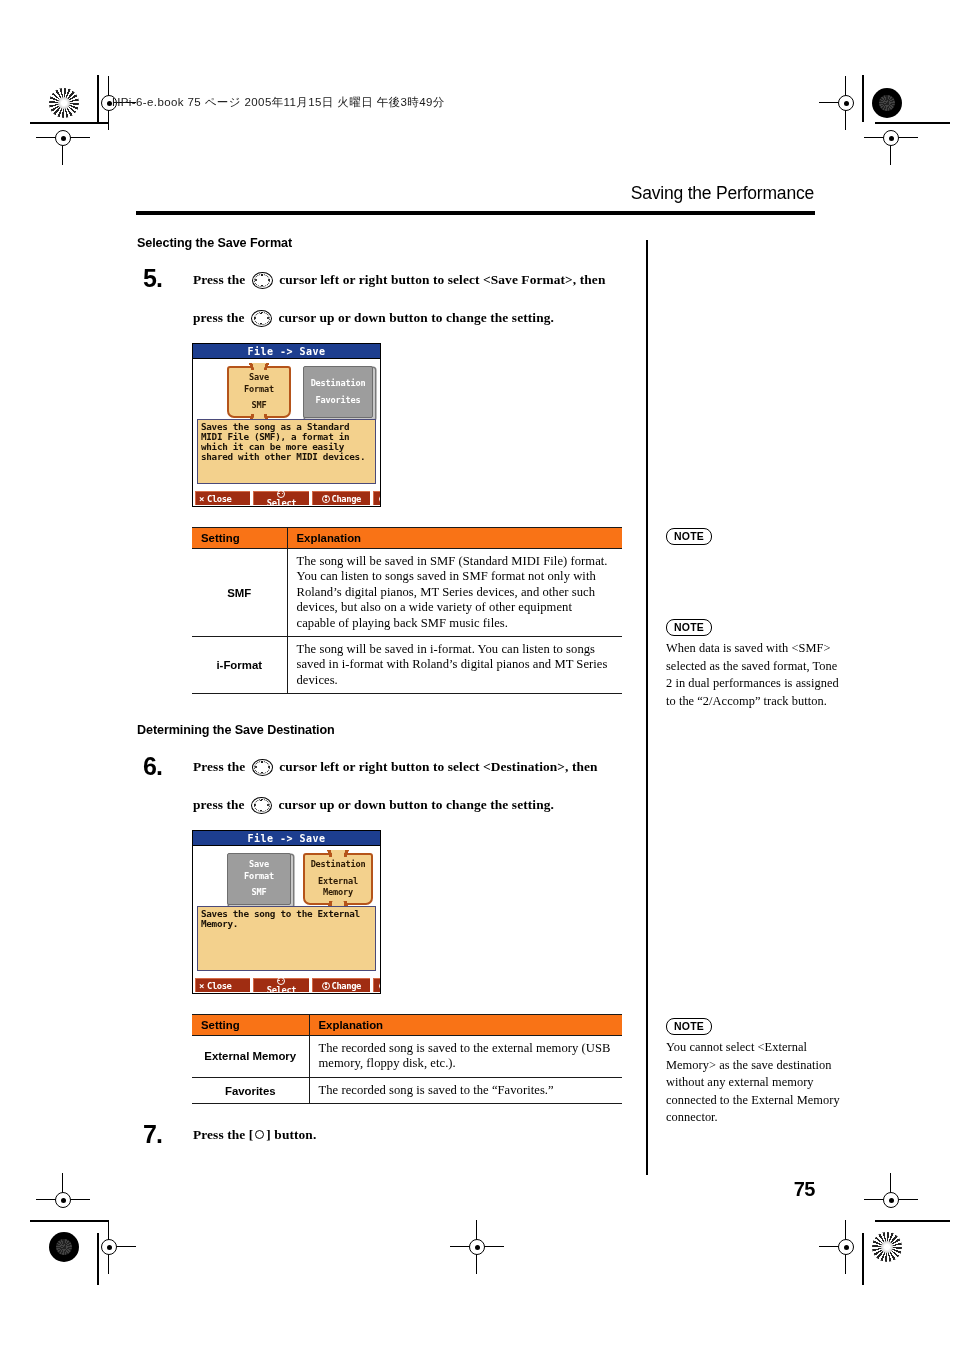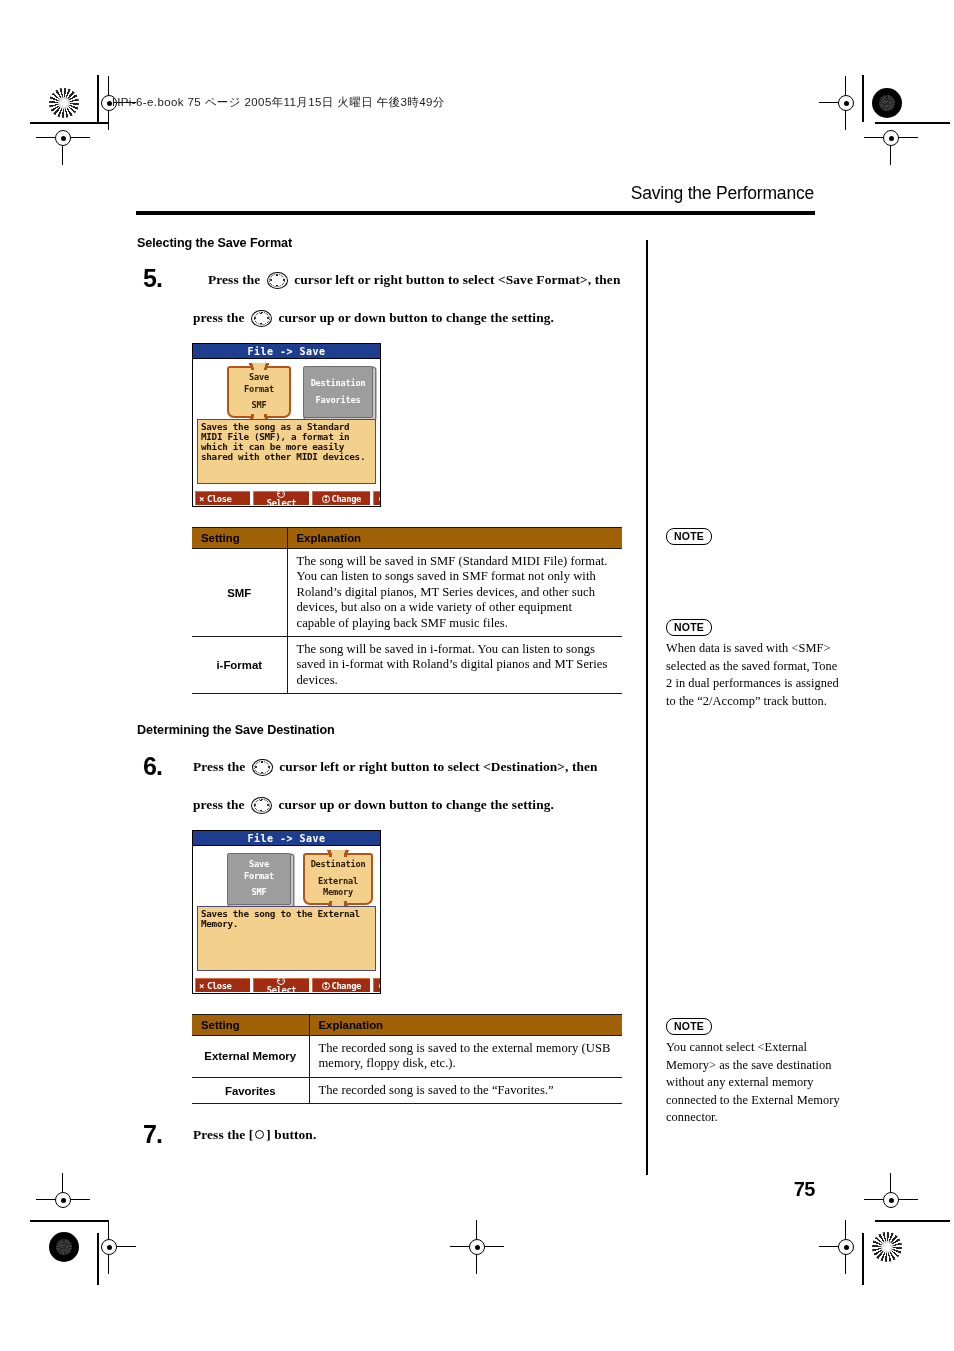--- a/index.html
+++ b/index.html
@@ -204,21 +204,21 @@
   .glyph-ring.ud::after { bottom:0.6px; }
   .glyph-x { margin-right:3px; font-size:9px; }
 
   
   .tbl { position:absolute; border-collapse:collapse; width:430px;
          font-family:"Liberation Serif", serif; }
   .tbl th, .tbl td { border-top:1px solid #1a1a1a; border-bottom:1px solid #1a1a1a;
                      padding:5px 9px; vertical-align:middle; text-align:left; }
   .tbl .colsep { border-left:1px solid #1a1a1a; }
   .tbl thead th {
-    background:#a16207;
+    background:#f97316;
     font-family:"Liberation Sans", sans-serif;
     font-weight:bold; font-size:11.4px; padding:4px 9px;
   }
   .tbl td.setting {
     font-family:"Liberation Sans", sans-serif;
     font-weight:bold; font-size:11.4px; text-align:center; white-space:nowrap;
   }
   .tbl td.expl { font-size:12.6px; line-height:15.4px; letter-spacing:0.05px; }
   .tbl .w1 { width:95px; }
 
@@ -319,21 +319,21 @@
 
 <div class="book-header">HPi-6-e.book 75 ページ 2005年11月15日  火曜日  午後3時49分</div>
 
 <div class="page-title">Saving the Performance</div>
 <div class="title-rule"></div>
 <div class="col-rule"></div>
 
 <div class="section-head" style="top:236px;">Selecting the Save Format</div>
 
 <div class="step-num" style="left:143px; top:264px;">5.</div>
-<div class="step-text" style="left:208px; top:272px;">
+<div class="step-text" style="left:193px; top:272px;">
   <span>Press the</span>
   <span class="cursor-ico">
     <span class="outer"></span><span class="inner"></span>
     <i class="t"></i><i class="b"></i><i class="l"></i><i class="r"></i>
   </span>
   <span>cursor left or right button to select &lt;Save Format&gt;, then</span>
 </div>
 <div class="step-text" style="left:193px; top:310px;">
   <span>press the</span>
   <span class="cursor-ico">

